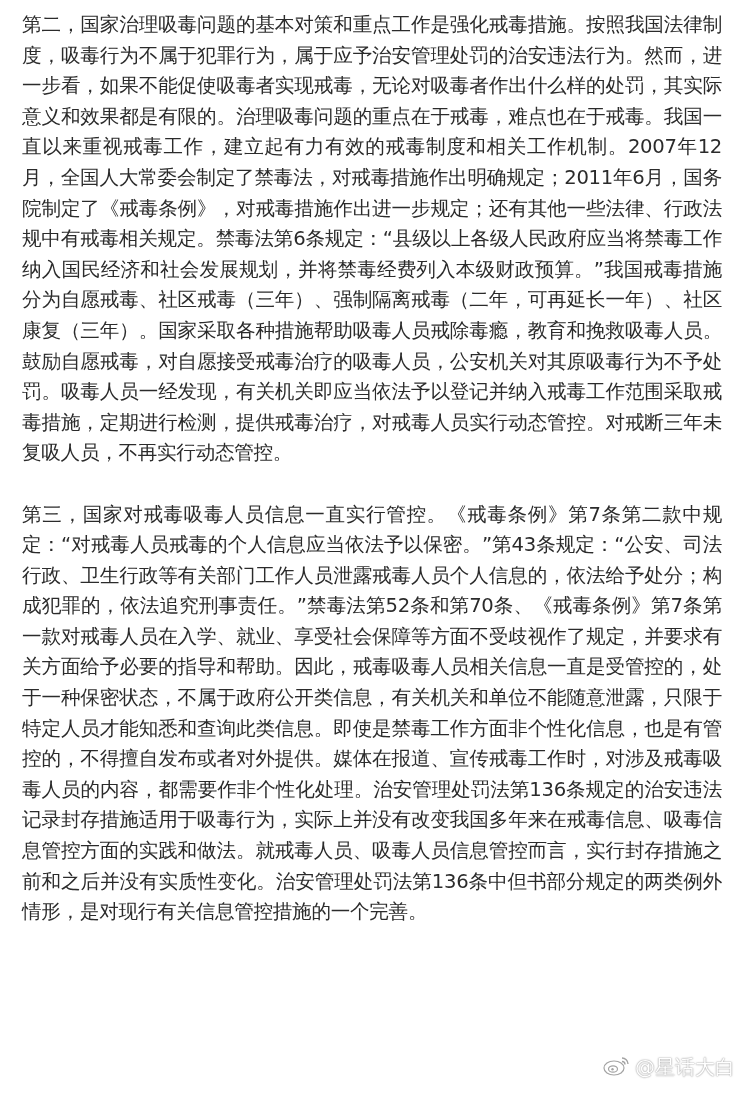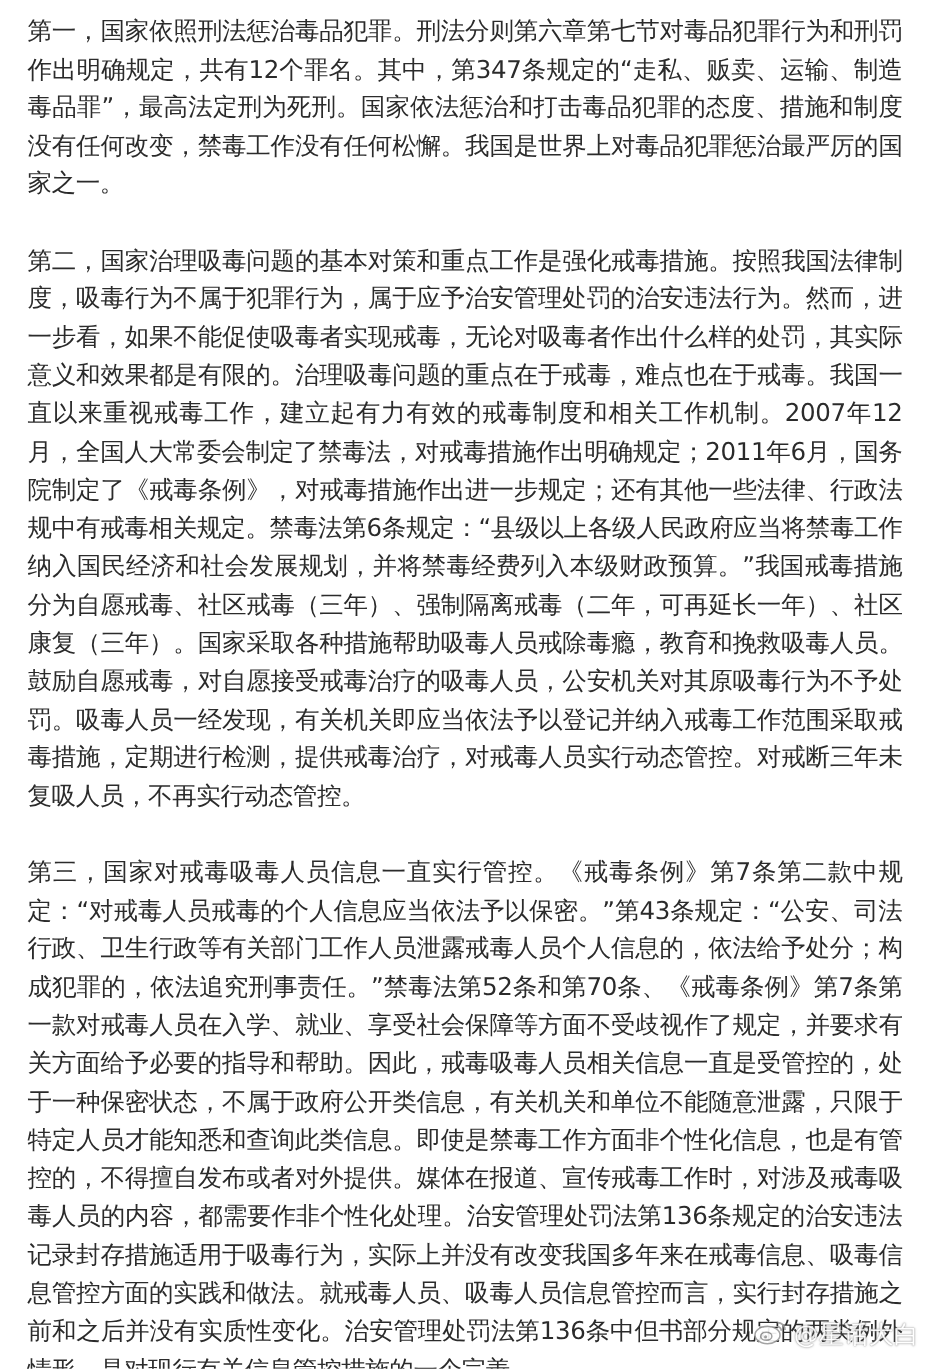--- a/index.html
+++ b/index.html
@@ -20,21 +20,20 @@
     text-shadow: 0 0 2px #9a9a9a, 0 0 1px #8a8a8a;
     opacity: 0.9;
     margin-left: 40px;
   }
   .weibo-icon { width: 28px; height: 22px; }
 </style>
 </head>
 <body>
 
 <div class="doc">
-  <p class="para">第一，国家依照刑法惩治毒品犯罪。刑法分则第六章第七节对毒品犯罪行为和刑罚作出明确规定，共有12个罪名。其中，第347条规定的“走私、贩卖、运输、制造毒品罪”，最高法定刑为死刑。国家依法惩治和打击毒品犯罪的态度、措施和制度没有任何改变，禁毒工作没有任何松懈。我国是世界上对毒品犯罪惩治最严厉的国家之一。</p>
   <p class="para">第二，国家治理吸毒问题的基本对策和重点工作是强化戒毒措施。按照我国法律制度，吸毒行为不属于犯罪行为，属于应予治安管理处罚的治安违法行为。然而，进一步看，如果不能促使吸毒者实现戒毒，无论对吸毒者作出什么样的处罚，其实际意义和效果都是有限的。治理吸毒问题的重点在于戒毒，难点也在于戒毒。我国一直以来重视戒毒工作，建立起有力有效的戒毒制度和相关工作机制。2007年12月，全国人大常委会制定了禁毒法，对戒毒措施作出明确规定；2011年6月，国务院制定了《戒毒条例》，对戒毒措施作出进一步规定；还有其他一些法律、行政法规中有戒毒相关规定。禁毒法第6条规定：“县级以上各级人民政府应当将禁毒工作纳入国民经济和社会发展规划，并将禁毒经费列入本级财政预算。”我国戒毒措施分为自愿戒毒、社区戒毒（三年）、强制隔离戒毒（二年，可再延长一年）、社区康复（三年）。国家采取各种措施帮助吸毒人员戒除毒瘾，教育和挽救吸毒人员。鼓励自愿戒毒，对自愿接受戒毒治疗的吸毒人员，公安机关对其原吸毒行为不予处罚。吸毒人员一经发现，有关机关即应当依法予以登记并纳入戒毒工作范围采取戒毒措施，定期进行检测，提供戒毒治疗，对戒毒人员实行动态管控。对戒断三年未复吸人员，不再实行动态管控。</p>
   <p class="para">第三，国家对戒毒吸毒人员信息一直实行管控。《戒毒条例》第7条第二款中规定：“对戒毒人员戒毒的个人信息应当依法予以保密。”第43条规定：“公安、司法行政、卫生行政等有关部门工作人员泄露戒毒人员个人信息的，依法给予处分；构成犯罪的，依法追究刑事责任。”禁毒法第52条和第70条、《戒毒条例》第7条第一款对戒毒人员在入学、就业、享受社会保障等方面不受歧视作了规定，并要求有关方面给予必要的指导和帮助。因此，戒毒吸毒人员相关信息一直是受管控的，处于一种保密状态，不属于政府公开类信息，有关机关和单位不能随意泄露，只限于特定人员才能知悉和查询此类信息。即使是禁毒工作方面非个性化信息，也是有管控的，不得擅自发布或者对外提供。媒体在报道、宣传戒毒工作时，对涉及戒毒吸毒人员的内容，都需要作非个性化处理。治安管理处罚法第136条规定的治安违法记录封存措施适用于吸毒行为，实际上并没有改变我国多年来在戒毒信息、吸毒信息管控方面的实践和做法。就戒毒人员、吸毒人员信息管控而言，实行封存措施之前和之后并没有实质性变化。治安管理处罚法第136条中但书部分规定的两类例外情形，是对现行有关信息管控措施的一个完善。</p>
 </div>
 
 <div class="watermark">
   <span>
     <svg class="weibo-icon" viewBox="0 0 28 22">
       <ellipse cx="11" cy="14" rx="10" ry="7" fill="#fff" stroke="#9a9a9a" stroke-width="1.2"></ellipse>
       <ellipse cx="10" cy="15" rx="4.5" ry="3.2" fill="none" stroke="#9a9a9a" stroke-width="1.2"></ellipse>
       <circle cx="9.5" cy="15.3" r="1.2" fill="#9a9a9a"></circle>

